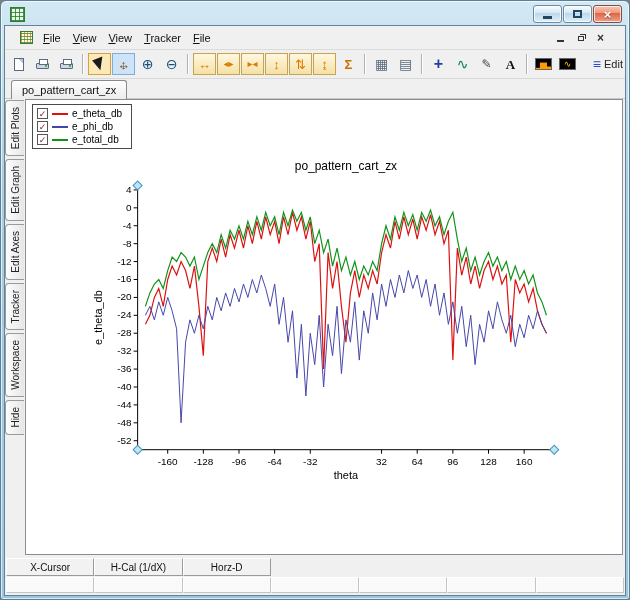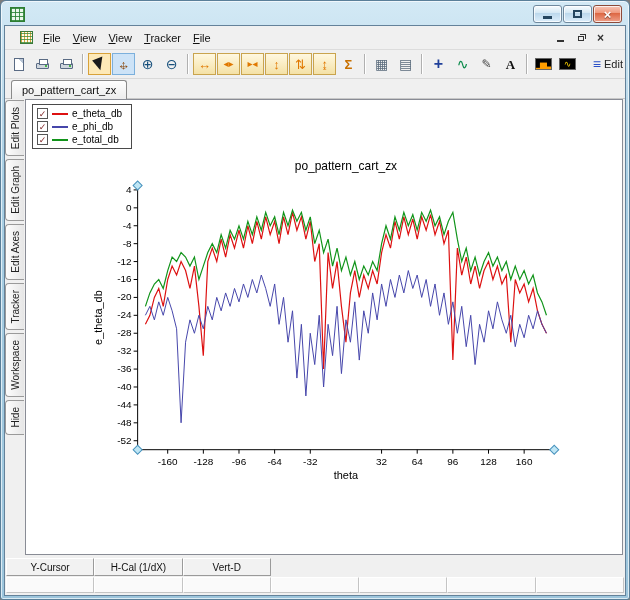--- a/index.html
+++ b/index.html
@@ -320,23 +320,23 @@
             <div class="legend-row">
               <span class="legend-cb">✓</span>
               <span class="legend-line" style="background: rgb(17, 148, 26);"></span>
               <span class="legend-label">e_total_db</span>
             </div>
           </div>
       </div>
     </div>
     <div class="statusbar">
       <div class="status-head">
-          <div class="status-cell head">Y-Cursor</div>
+          <div class="status-cell head">X-Cursor</div>
           <div class="status-cell head">H-Cal (1/dX)</div>
-          <div class="status-cell head">Vert-D</div>
+          <div class="status-cell head">Horz-D</div>
         </div>
       <div class="status-vals">
           <div class="status-cell val"></div>
           <div class="status-cell val"></div>
           <div class="status-cell val"></div>
           <div class="status-cell val"></div>
           <div class="status-cell val"></div>
           <div class="status-cell val"></div>
           <div class="status-cell val"></div>
         </div>

